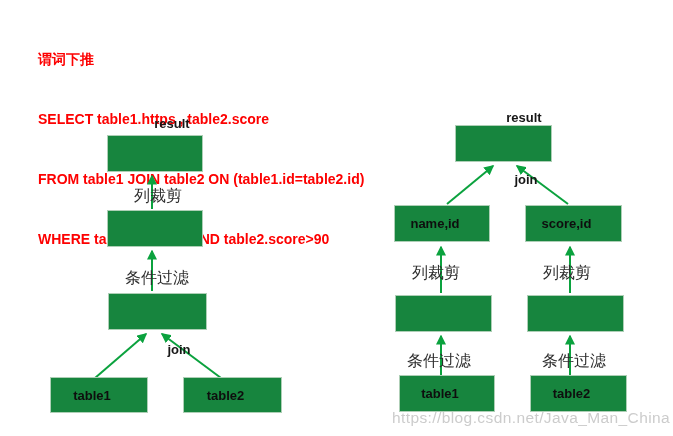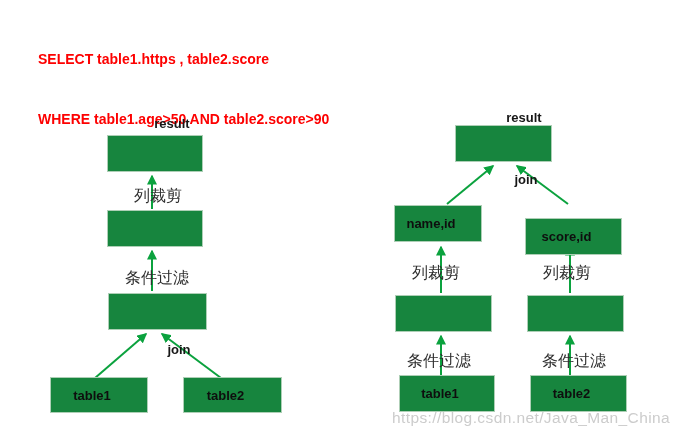--- a/index.html
+++ b/index.html
@@ -39,21 +39,23 @@
     font-size:15.5px;color:var(--watermark-gray);letter-spacing:.4px;
     white-space:nowrap;
   }
 </style>
 </head>
 <body>
 
 <div class="canvas">
 
   <div class="sqlblock">
+    <div class="line">谓词下推</div>
     <div class="line">SELECT table1.https , table2.score</div>
+    <div class="line">FROM table1 JOIN table2 ON (table1.id=table2.id)</div>
     <div class="line">WHERE table1.age&gt;50 AND table2.score&gt;90</div>
   </div>
 
   <svg class="edges" width="673" height="436" viewBox="0 0 673 436">
     <defs>
       <marker id="ah" viewBox="0 0 10 10" refX="8.5" refY="5" markerWidth="5" markerHeight="5" orient="auto-start-reverse">
         <path class="ah" d="M0,0 L10,5 L0,10 z"></path>
       </marker>
     </defs>
 
@@ -80,24 +82,24 @@
   <div class="node" style="left:50px;top:377px;width:98px;height:36px;">
     <span>table1</span>
   </div>
   <div class="node" style="left:183px;top:377px;width:99px;height:36px;">
     <span>table2</span>
   </div>
 
   <div class="lbl en" style="left:499px;top:110px;">result</div>
   <div class="node" style="left:455px;top:125px;width:97px;height:37px;"></div>
   <div class="lbl en" style="left:501px;top:172px;">join</div>
-  <div class="node" style="left:394px;top:205px;width:88px;height:37px;">
+  <div class="node" style="left:394px;top:205px;width:96px;height:37px;">
     <span>name,id</span>
   </div>
-  <div class="node" style="left:525px;top:218px;width:97px;height:37px;">
+  <div class="node" style="left:525px;top:205px;width:97px;height:37px;">
     <span>score,id</span>
   </div>
   <div class="lbl" style="left:436px;top:263px;">列裁剪</div>
   <div class="lbl" style="left:567px;top:263px;">列裁剪</div>
   <div class="node" style="left:395px;top:295px;width:97px;height:37px;"></div>
   <div class="node" style="left:527px;top:295px;width:97px;height:37px;"></div>
   <div class="lbl" style="left:439px;top:351px;">条件过滤</div>
   <div class="lbl" style="left:574px;top:351px;">条件过滤</div>
   <div class="node" style="left:399px;top:375px;width:96px;height:37px;">
     <span>table1</span>

